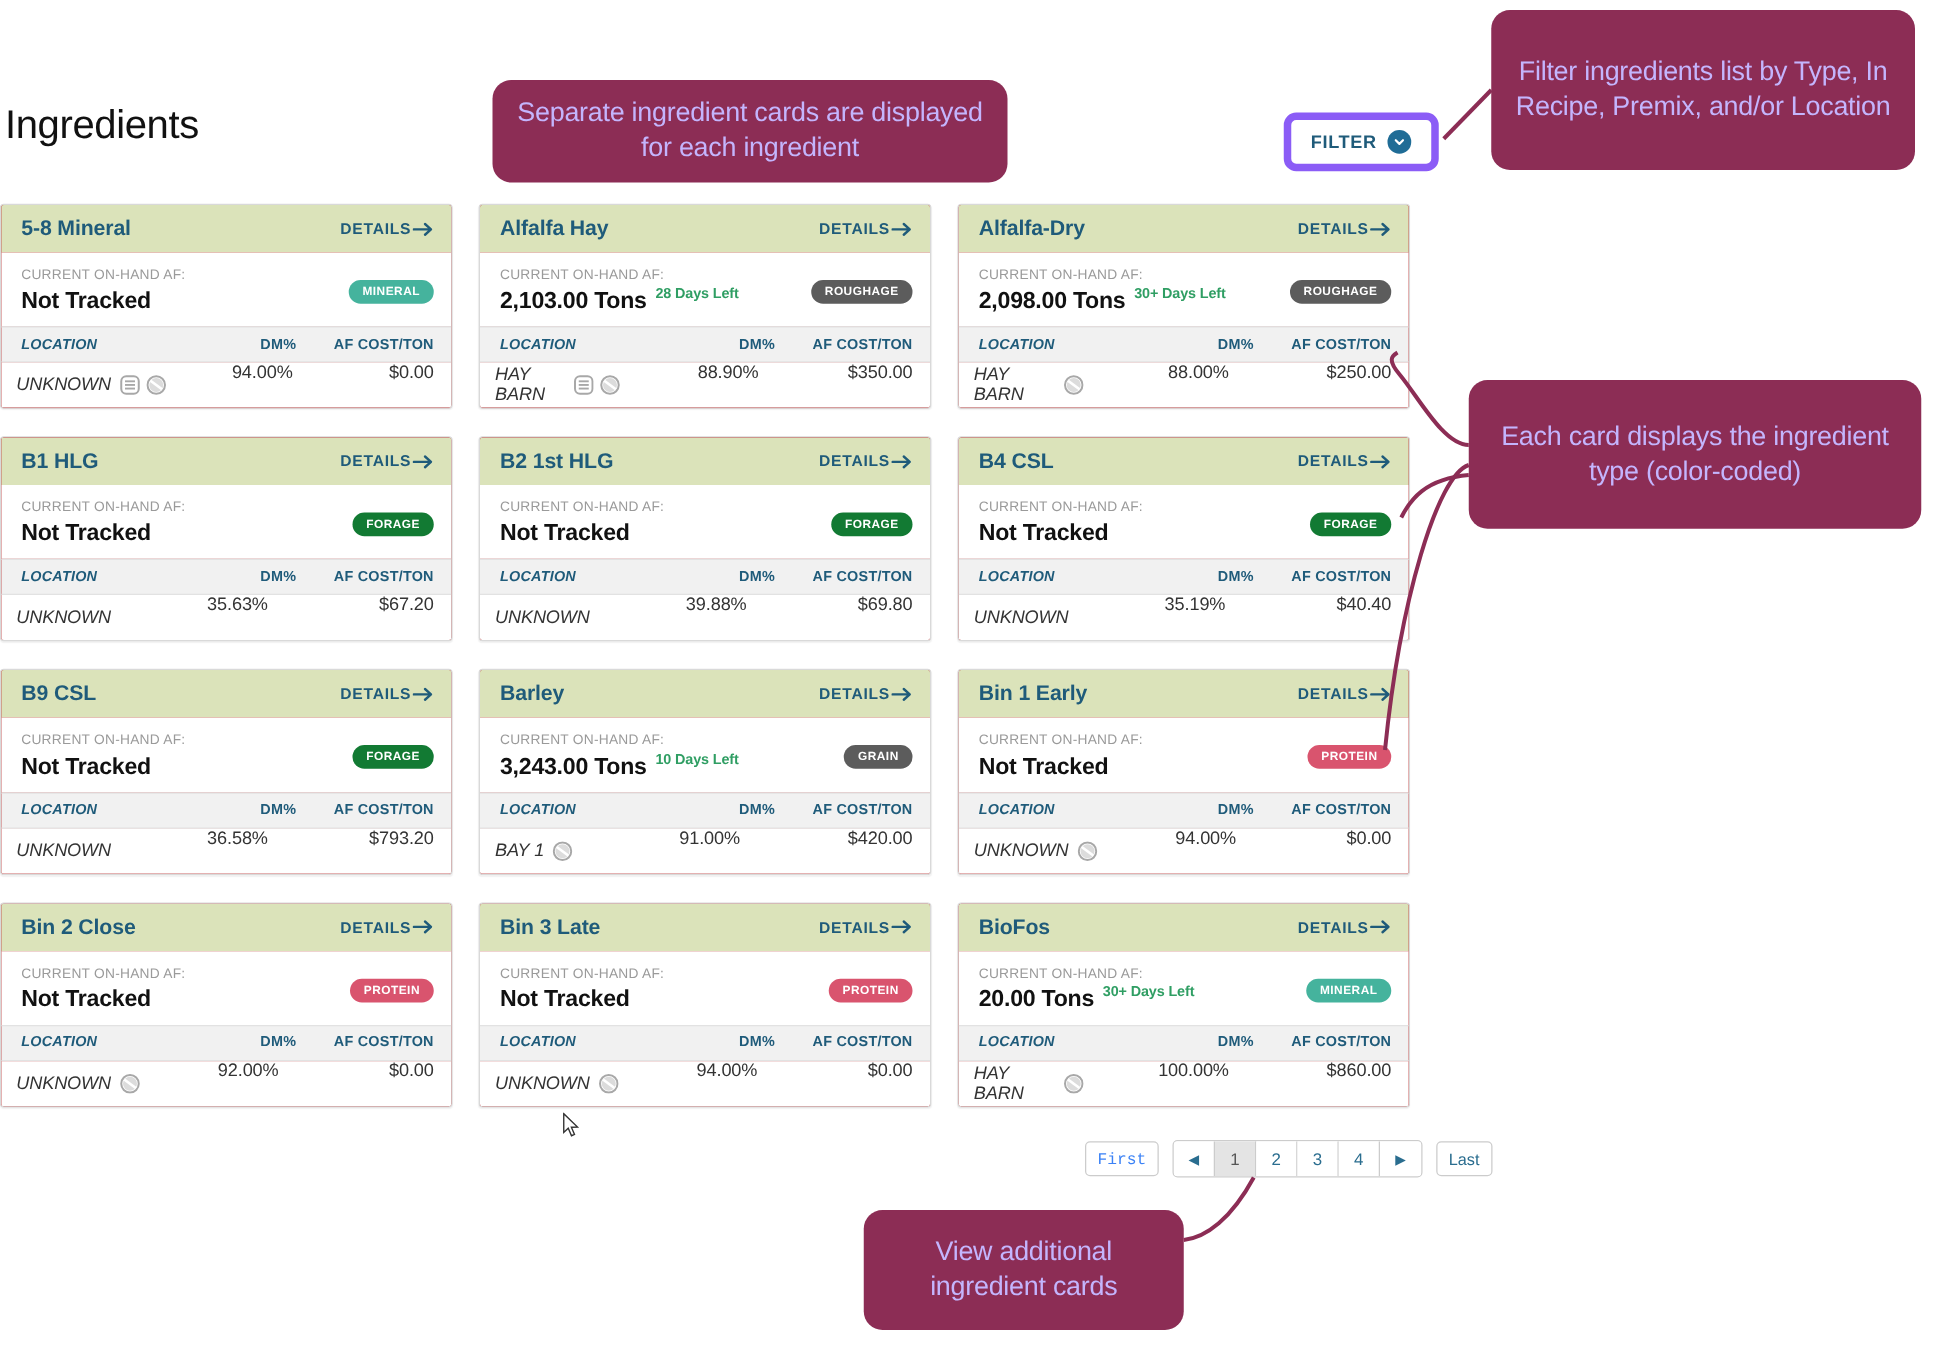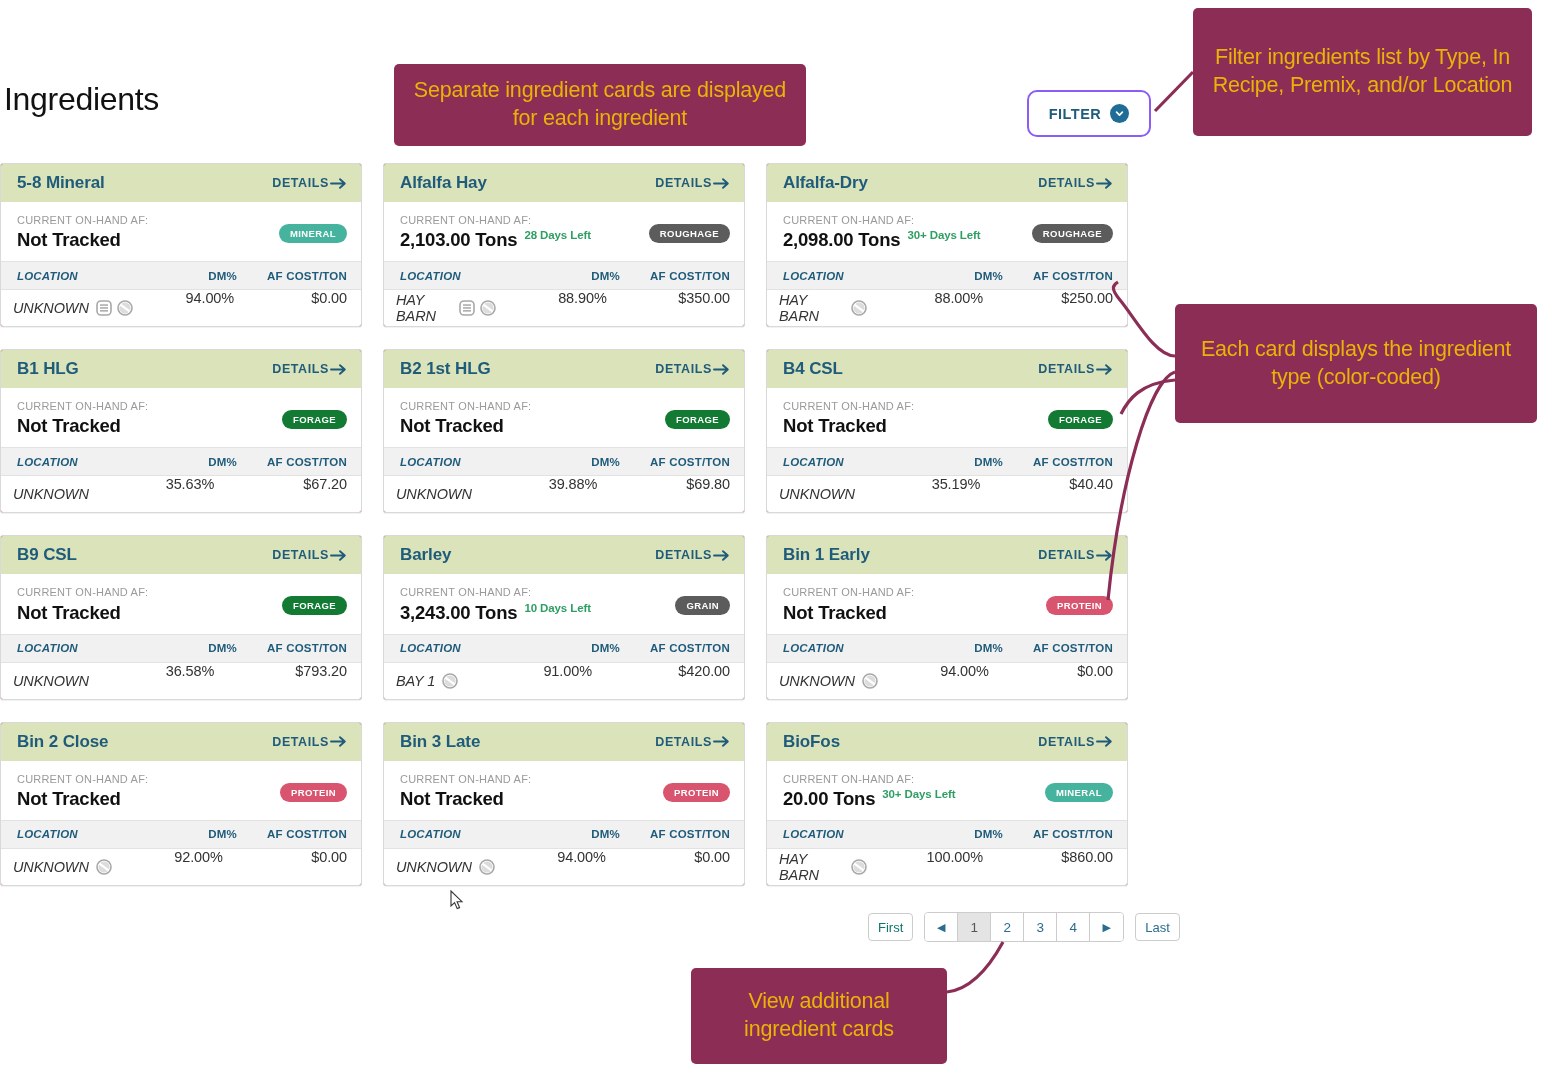--- a/index.html
+++ b/index.html
@@ -28,21 +28,21 @@
   }
 
   
   #filter-button {
     position: absolute;
     left: 1027px;
     top: 90px;
     width: 124px;
     height: 47px;
     box-sizing: border-box;
-    border: 2px solid #8b5cf6;
+    border: 6px solid #8b5cf6;
     border-radius: 10px;
     background: #ffffff;
     display: flex;
     align-items: center;
     justify-content: center;
     gap: 9px;
     z-index: 6;
   }
   #filter-button .flabel {
     font-size: 14.5px;
@@ -213,21 +213,21 @@
     border: 1px solid #cccccc;
     background: #ffffff;
     border-radius: 4px;
     display: flex;
     align-items: center;
     justify-content: center;
     font-size: 13px;
     color: #2a6d8f;
     padding: 0 9px;
   }
-  .pg-btn.muted { color: #0f766e; }
+  .pg-btn.muted { color: #3b82f6; font-family: Liberation Mono, monospace; }
   .pg-group {
     display: flex;
     border: 1px solid #cccccc;
     border-radius: 4px;
     overflow: hidden;
     background: #ffffff;
   }
   .pg-cell {
     width: 33px;
     height: 28px;
@@ -249,22 +249,22 @@
     position: absolute;
     left: 450px;
     top: 890px;
     z-index: 9;
   }
 
   
   .callout {
     position: absolute;
     background: #8c2d55;
-    color: #eab308;
-    border-radius: 5px;
+    color: #c4b5fd;
+    border-radius: 15px;
     text-align: center;
     font-size: 21.5px;
     line-height: 1.28;
     letter-spacing: -0.2px;
     display: flex;
     align-items: center;
     justify-content: center;
     padding: 10px 18px;
     box-sizing: border-box;
     z-index: 8;

